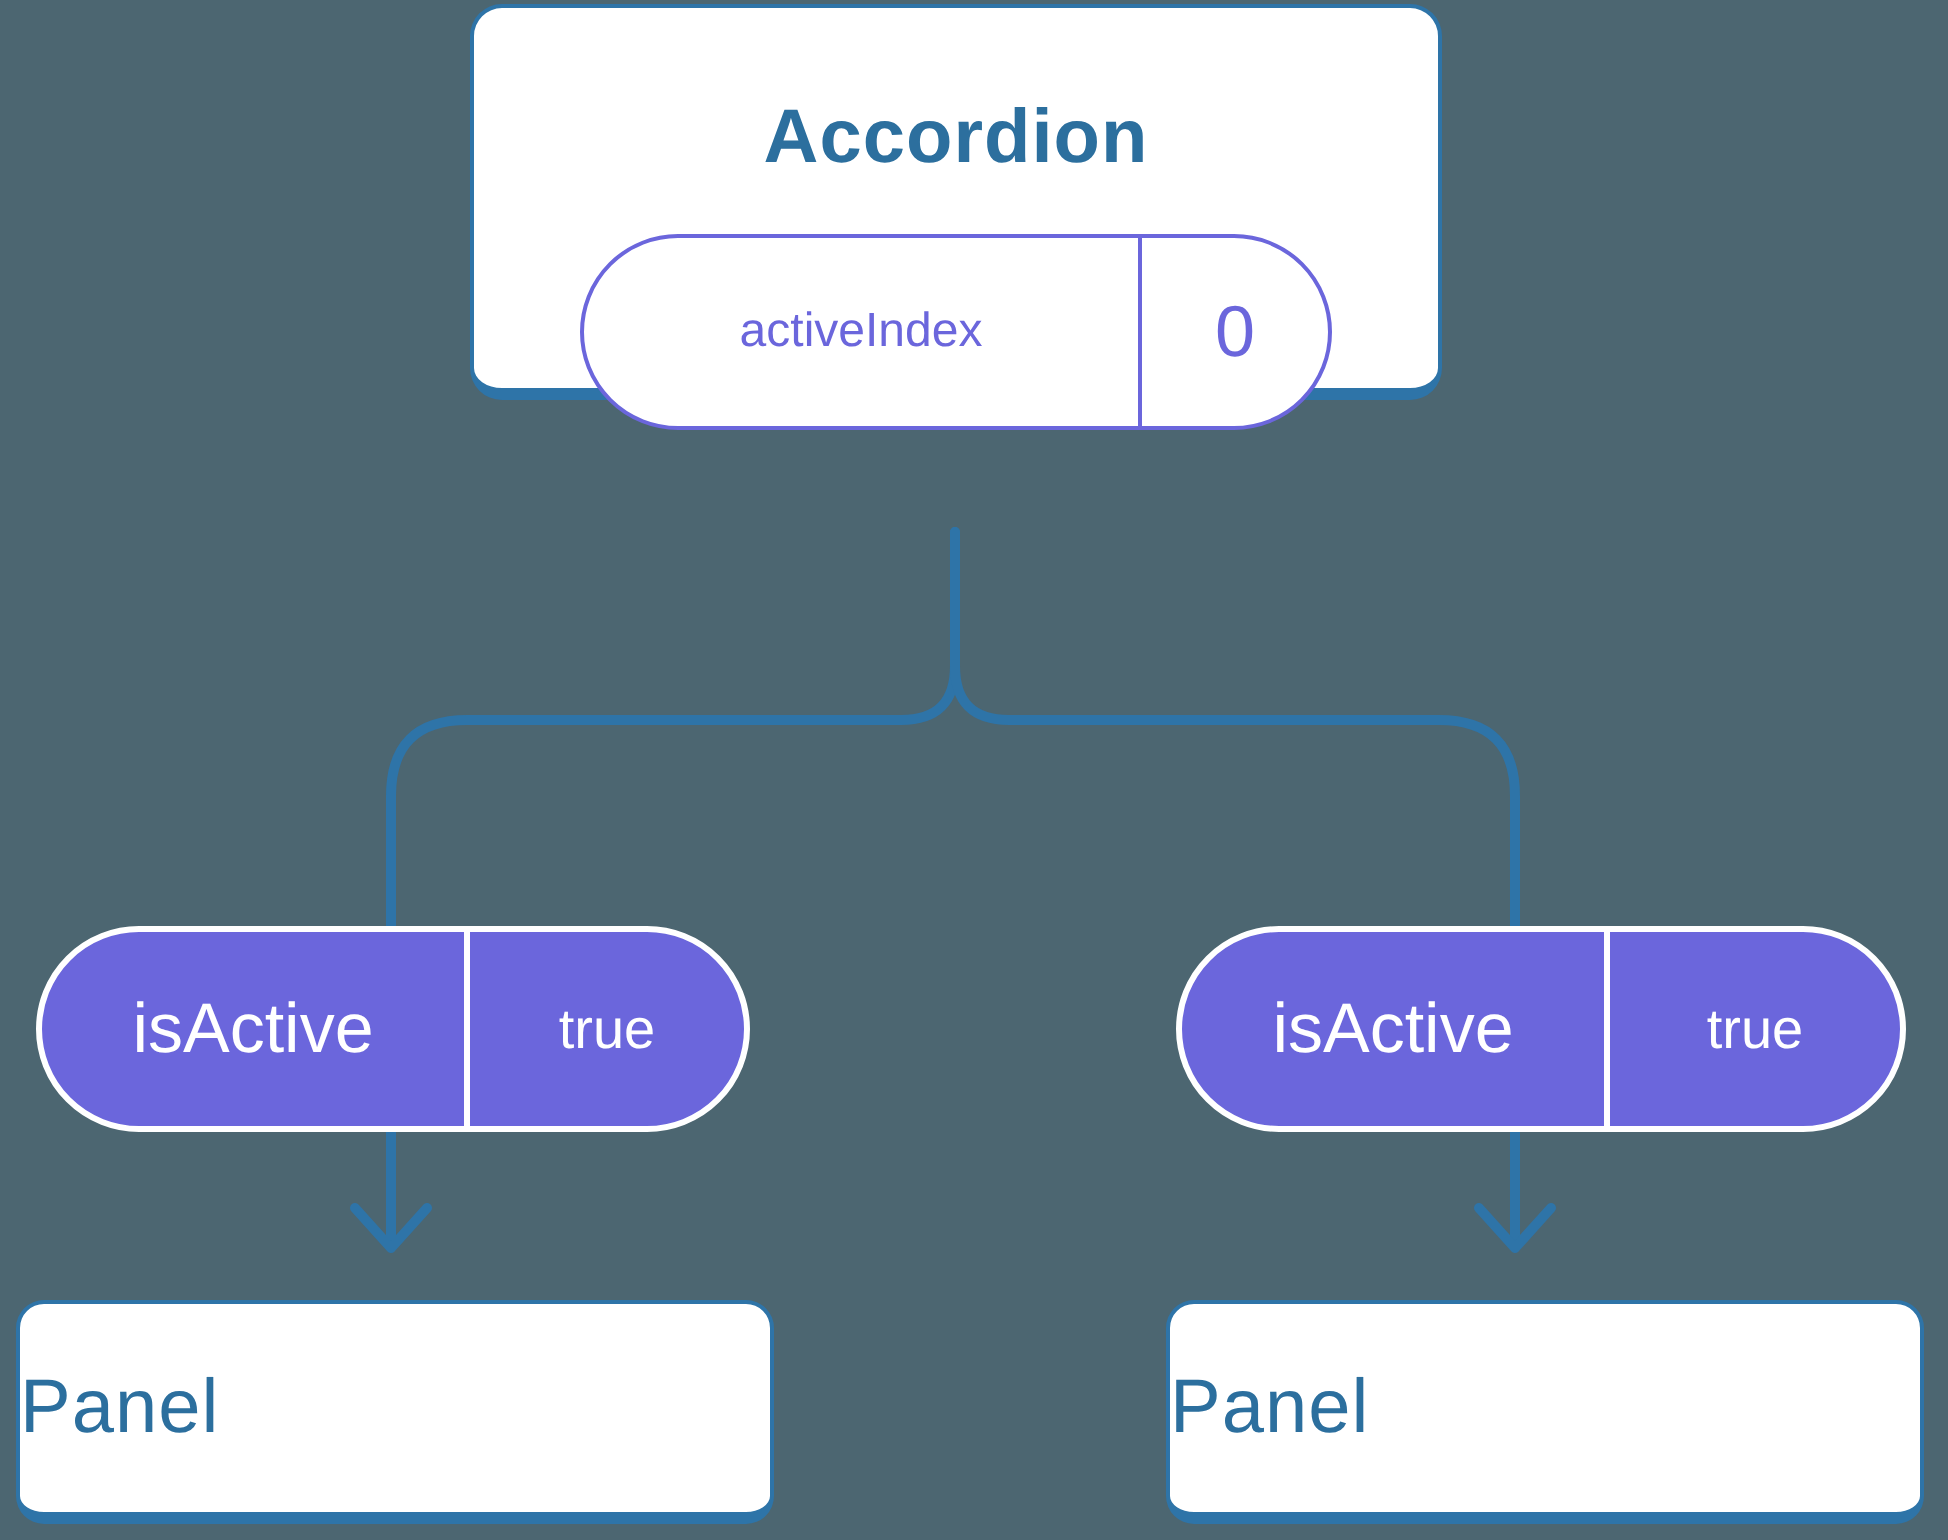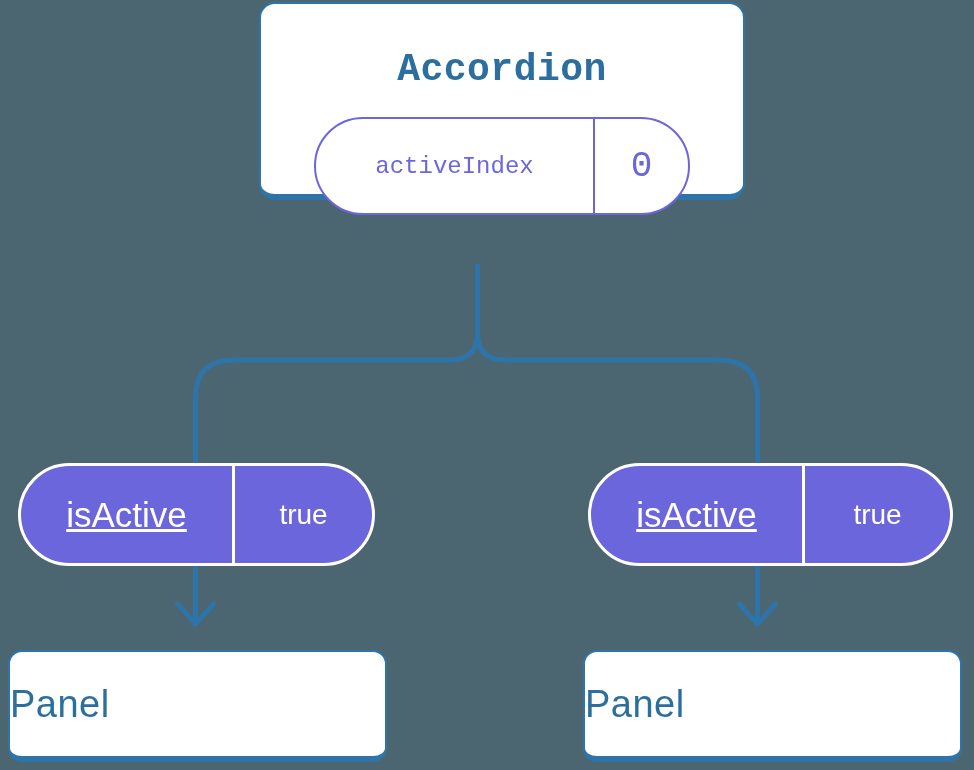--- a/index.html
+++ b/index.html
@@ -19,25 +19,24 @@
   
   .card {
     position: absolute;
     background: #FFFFFF;
     border: 2px solid #2E74A8;
     border-bottom-width: 6px;
     border-radius: 16px;
     box-sizing: border-box;
   }
   .root-card {
-    left: 259px;
+    left: 235px;
     top: 2px;
     width: 486px;
     height: 198px;
-    font-family: Liberation Mono, monospace;
   }
   .root-title {
     margin-top: 44px;
     text-align: center;
     font-size: 38px;
     font-weight: 600;
     color: #2C6F9E;
     letter-spacing: 0.5px;
   }
   .panel-card {
@@ -103,21 +102,20 @@
   .prop-pill.left  { left: 18px;  width: 357px; }
   .prop-pill.right { left: 588px; width: 365px; }
   .prop-pill .pill-label {
     width: 211px;
     display: flex;
     align-items: center;
     justify-content: center;
     font-size: 35px;
     font-weight: 500;
     color: #FFFFFF;
-    text-decoration: underline;
   }
   .prop-pill .pill-value {
     flex: 1;
     display: flex;
     align-items: center;
     justify-content: center;
     font-size: 28px;
     font-weight: 500;
     color: #FFFFFF;
     border-left: 3px solid #FFFFFF;

